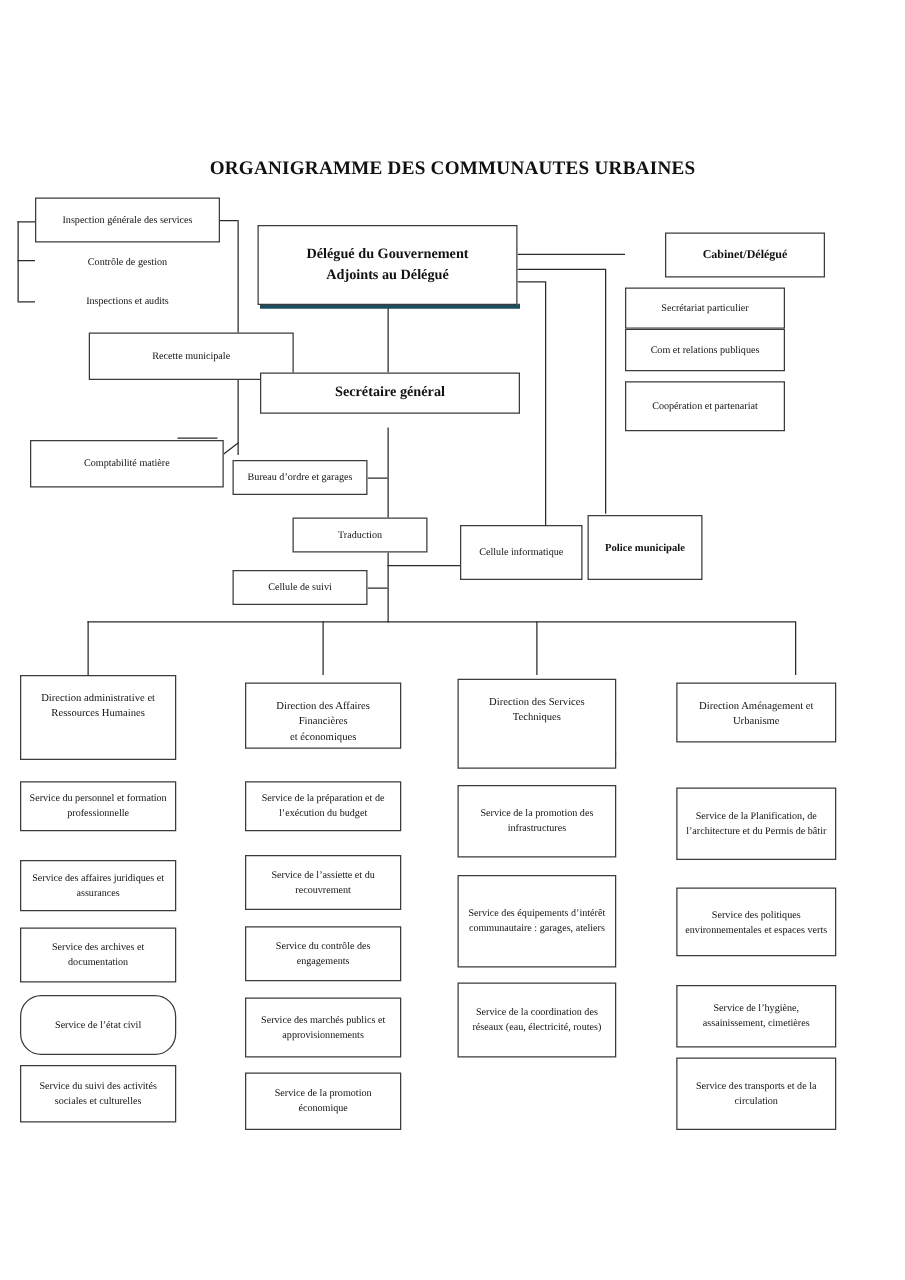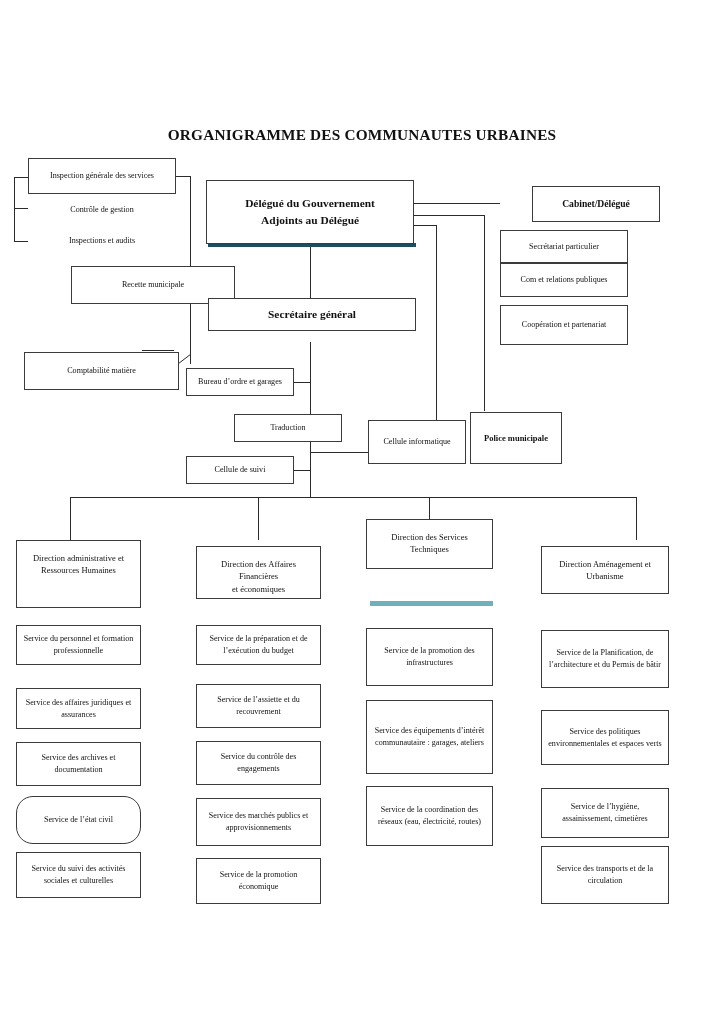--- a/index.html
+++ b/index.html
@@ -252,21 +252,21 @@
     <span>Service du contrôle des engagements</span>
   </div>
   <div class="node" style="left:196px; top:798px; width:125px; height:48px;">
     <span>Service des marchés publics et approvisionnements</span>
   </div>
   <div class="node" style="left:196px; top:858px; width:125px; height:46px;">
     <span>Service de la promotion économique</span>
   </div>
 
   <div class="shadow-light" style="left:370px; top:601px; width:123px; height:5px;"></div>
-  <div class="node topmid t85" style="left:366px; top:519px; width:127px; height:50px;">
+  <div class="node topmid t85" style="left:366px; top:543px; width:127px; height:72px;">
     <div>
       <span>Direction des Services</span><br>
       <span>Techniques</span>
     </div>
   </div>
   <div class="node" style="left:366px; top:628px; width:127px; height:58px;">
     <span>Service de la promotion des infrastructures</span>
   </div>
   <div class="node" style="left:366px; top:700px; width:127px; height:74px;">
     <span>Service des équipements d’intérêt communautaire : garages, ateliers</span>

